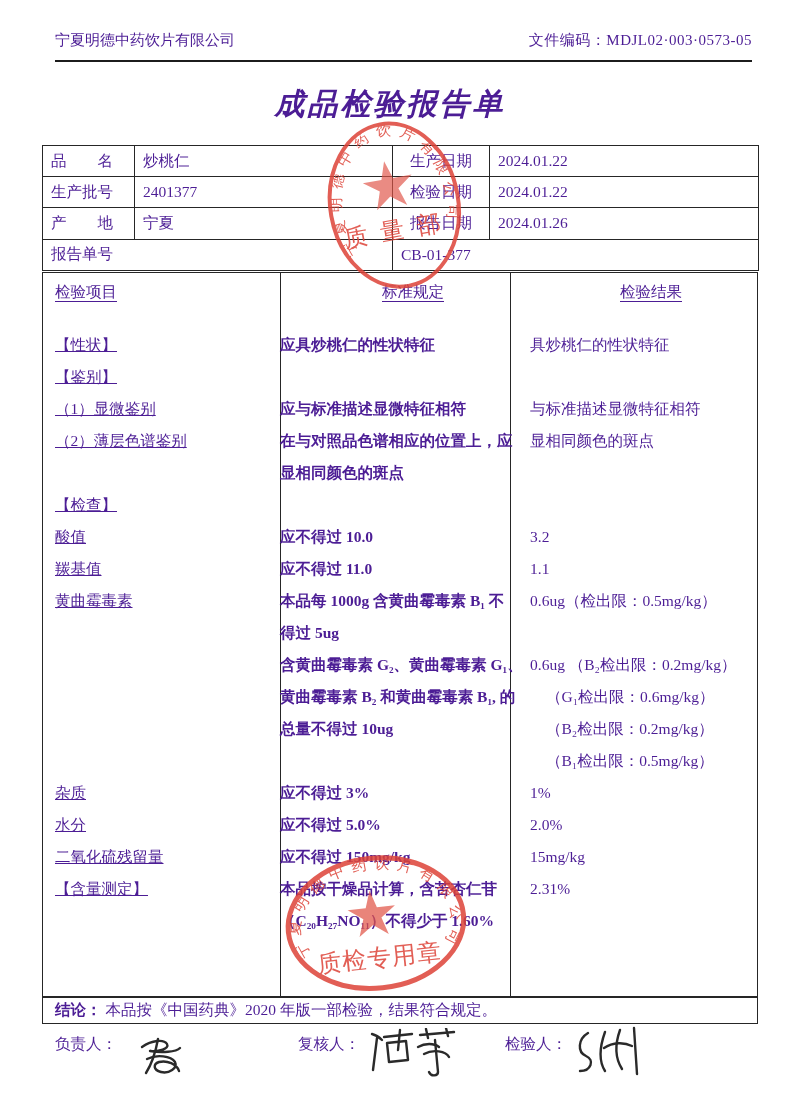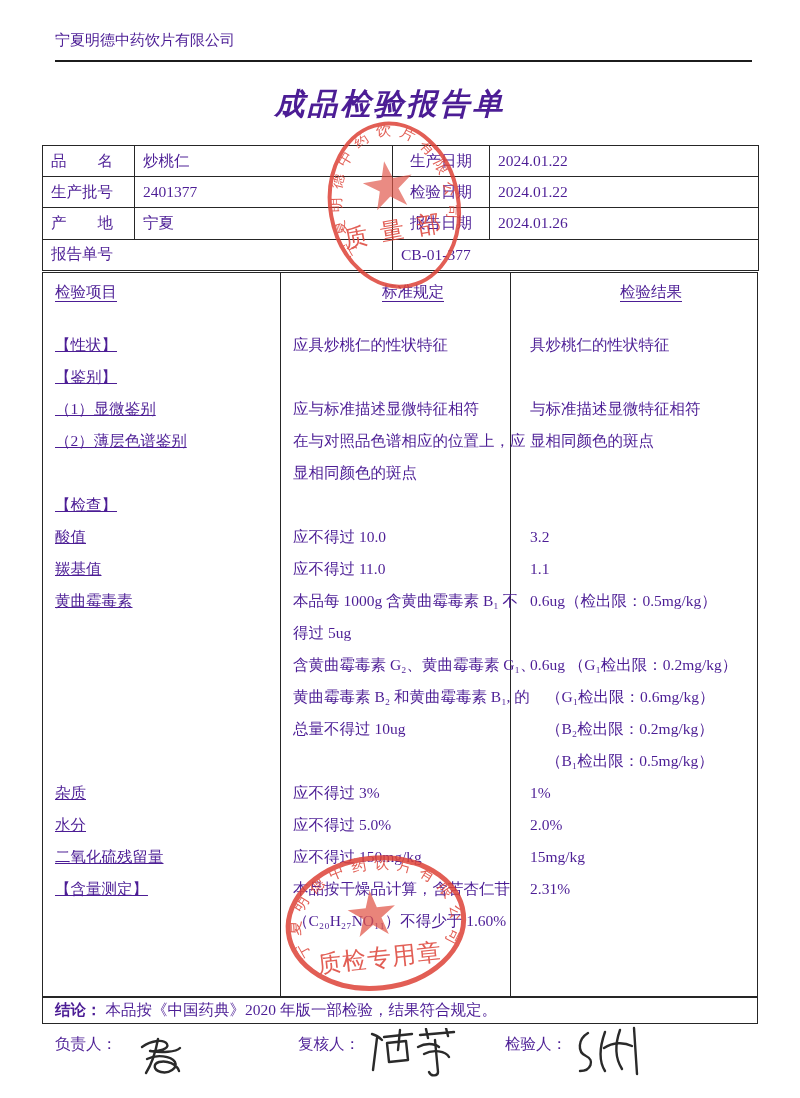--- a/index.html
+++ b/index.html
@@ -28,21 +28,21 @@
   .vline.v1{left:236.5px;} .vline.v2{left:466.5px;}
   .insp-head{position:absolute;left:0;top:0;width:100%;height:56px;
              display:grid;grid-template-columns:237px 230px 246px;}
   .insp-head .h{padding-top:9px;}
   .insp-head .h span{text-decoration:underline;text-underline-offset:4px;}
   .insp-head .h1{padding-left:12px;}
   .insp-head .h2,.insp-head .h3{text-align:center;margin-left:36px;}
   .insp-body{position:absolute;left:0;top:56px;width:100%;}
   .irow{display:grid;grid-template-columns:237px 230px 246px;height:32px;align-items:center;}
   .irow .c1{padding-left:12px;white-space:nowrap;text-decoration:underline;}
-  .irow .c2{padding-left:13px;white-space:nowrap;}
+  .irow .c2{white-space:nowrap;font-weight:bold;}
   .irow .c3{padding-left:20px;white-space:nowrap;}
   .irow .c3.indent{padding-left:36px;}
   
   .concl{position:absolute;left:42px;top:997px;width:716px;height:27px;
          border:1.5px solid #262626;box-sizing:border-box;display:flex;align-items:center;
          padding-left:12px;font-size:15.5px;}
   .concl b{margin-right:4px;}
   
   .sigrow{position:absolute;left:42px;top:1034px;width:716px;height:18px;font-size:15.5px;}
   .sigrow .lab{position:absolute;top:0;white-space:nowrap;}
@@ -56,20 +56,21 @@
   .stamp-top{left:322px;top:116px;transform:rotate(-10deg);}
   .stamp-bot{left:283px;top:853px;transform:rotate(-6deg);}
 </style>
 </head>
 <body>
 
 <div class="page">
 
   <div class="hdr">
     <span>宁夏明德中药饮片有限公司</span>
+    <span class="code"><span>文件编码：</span><span>MDJL02·003·0573-05</span></span>
   </div>
 
   <div class="title">成品检验报告单</div>
 
   <table class="info">
     <colgroup>
         <col style="width:92px">
         <col style="width:258px">
         <col style="width:97px">
         <col style="width:269px">
@@ -168,21 +169,21 @@
 
     <div class="irow">
       <div class="c1"></div>
       <div class="c2">得过 5ug</div>
       <div class="c3"></div>
     </div>
 
     <div class="irow">
       <div class="c1"></div>
       <div class="c2">含黄曲霉毒素 G₂、黄曲霉毒素 G₁、</div>
-      <div class="c3">0.6ug （G₁检出限：0.2mg/kg）</div>
+      <div class="c3">0.6ug （B₂检出限：0.2mg/kg）</div>
     </div>
 
     <div class="irow">
       <div class="c1"></div>
       <div class="c2">黄曲霉毒素 B₂ 和黄曲霉毒素 B₁, 的</div>
       <div class="c3 indent">（G₁检出限：0.6mg/kg）</div>
     </div>
 
     <div class="irow">
       <div class="c1"></div>

